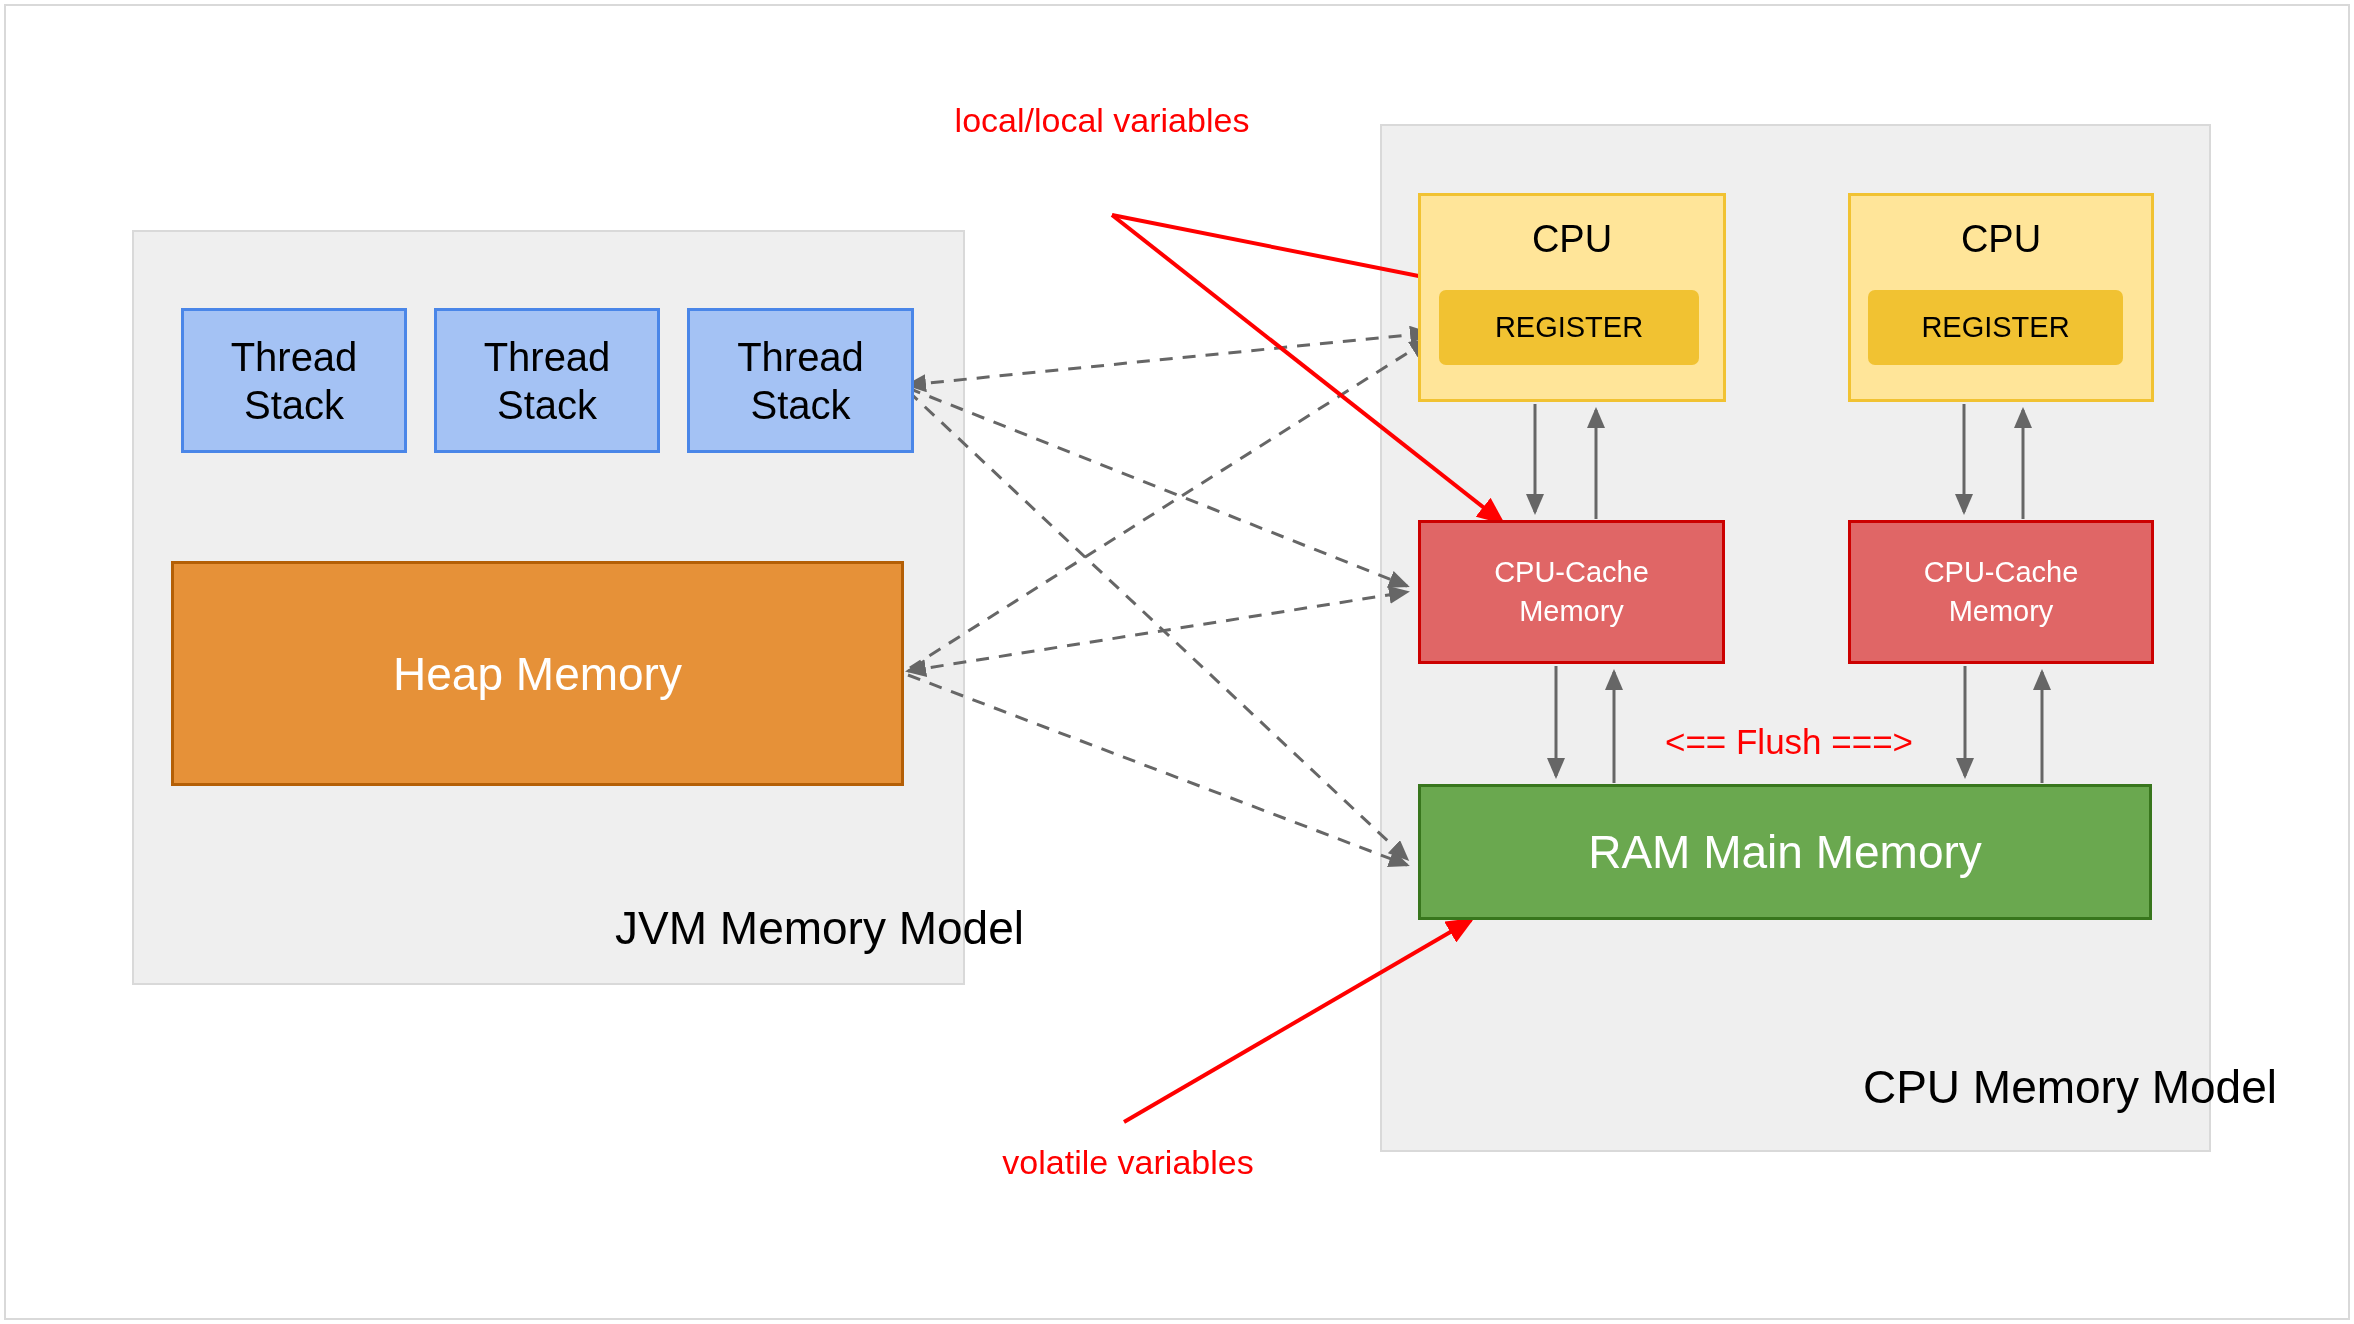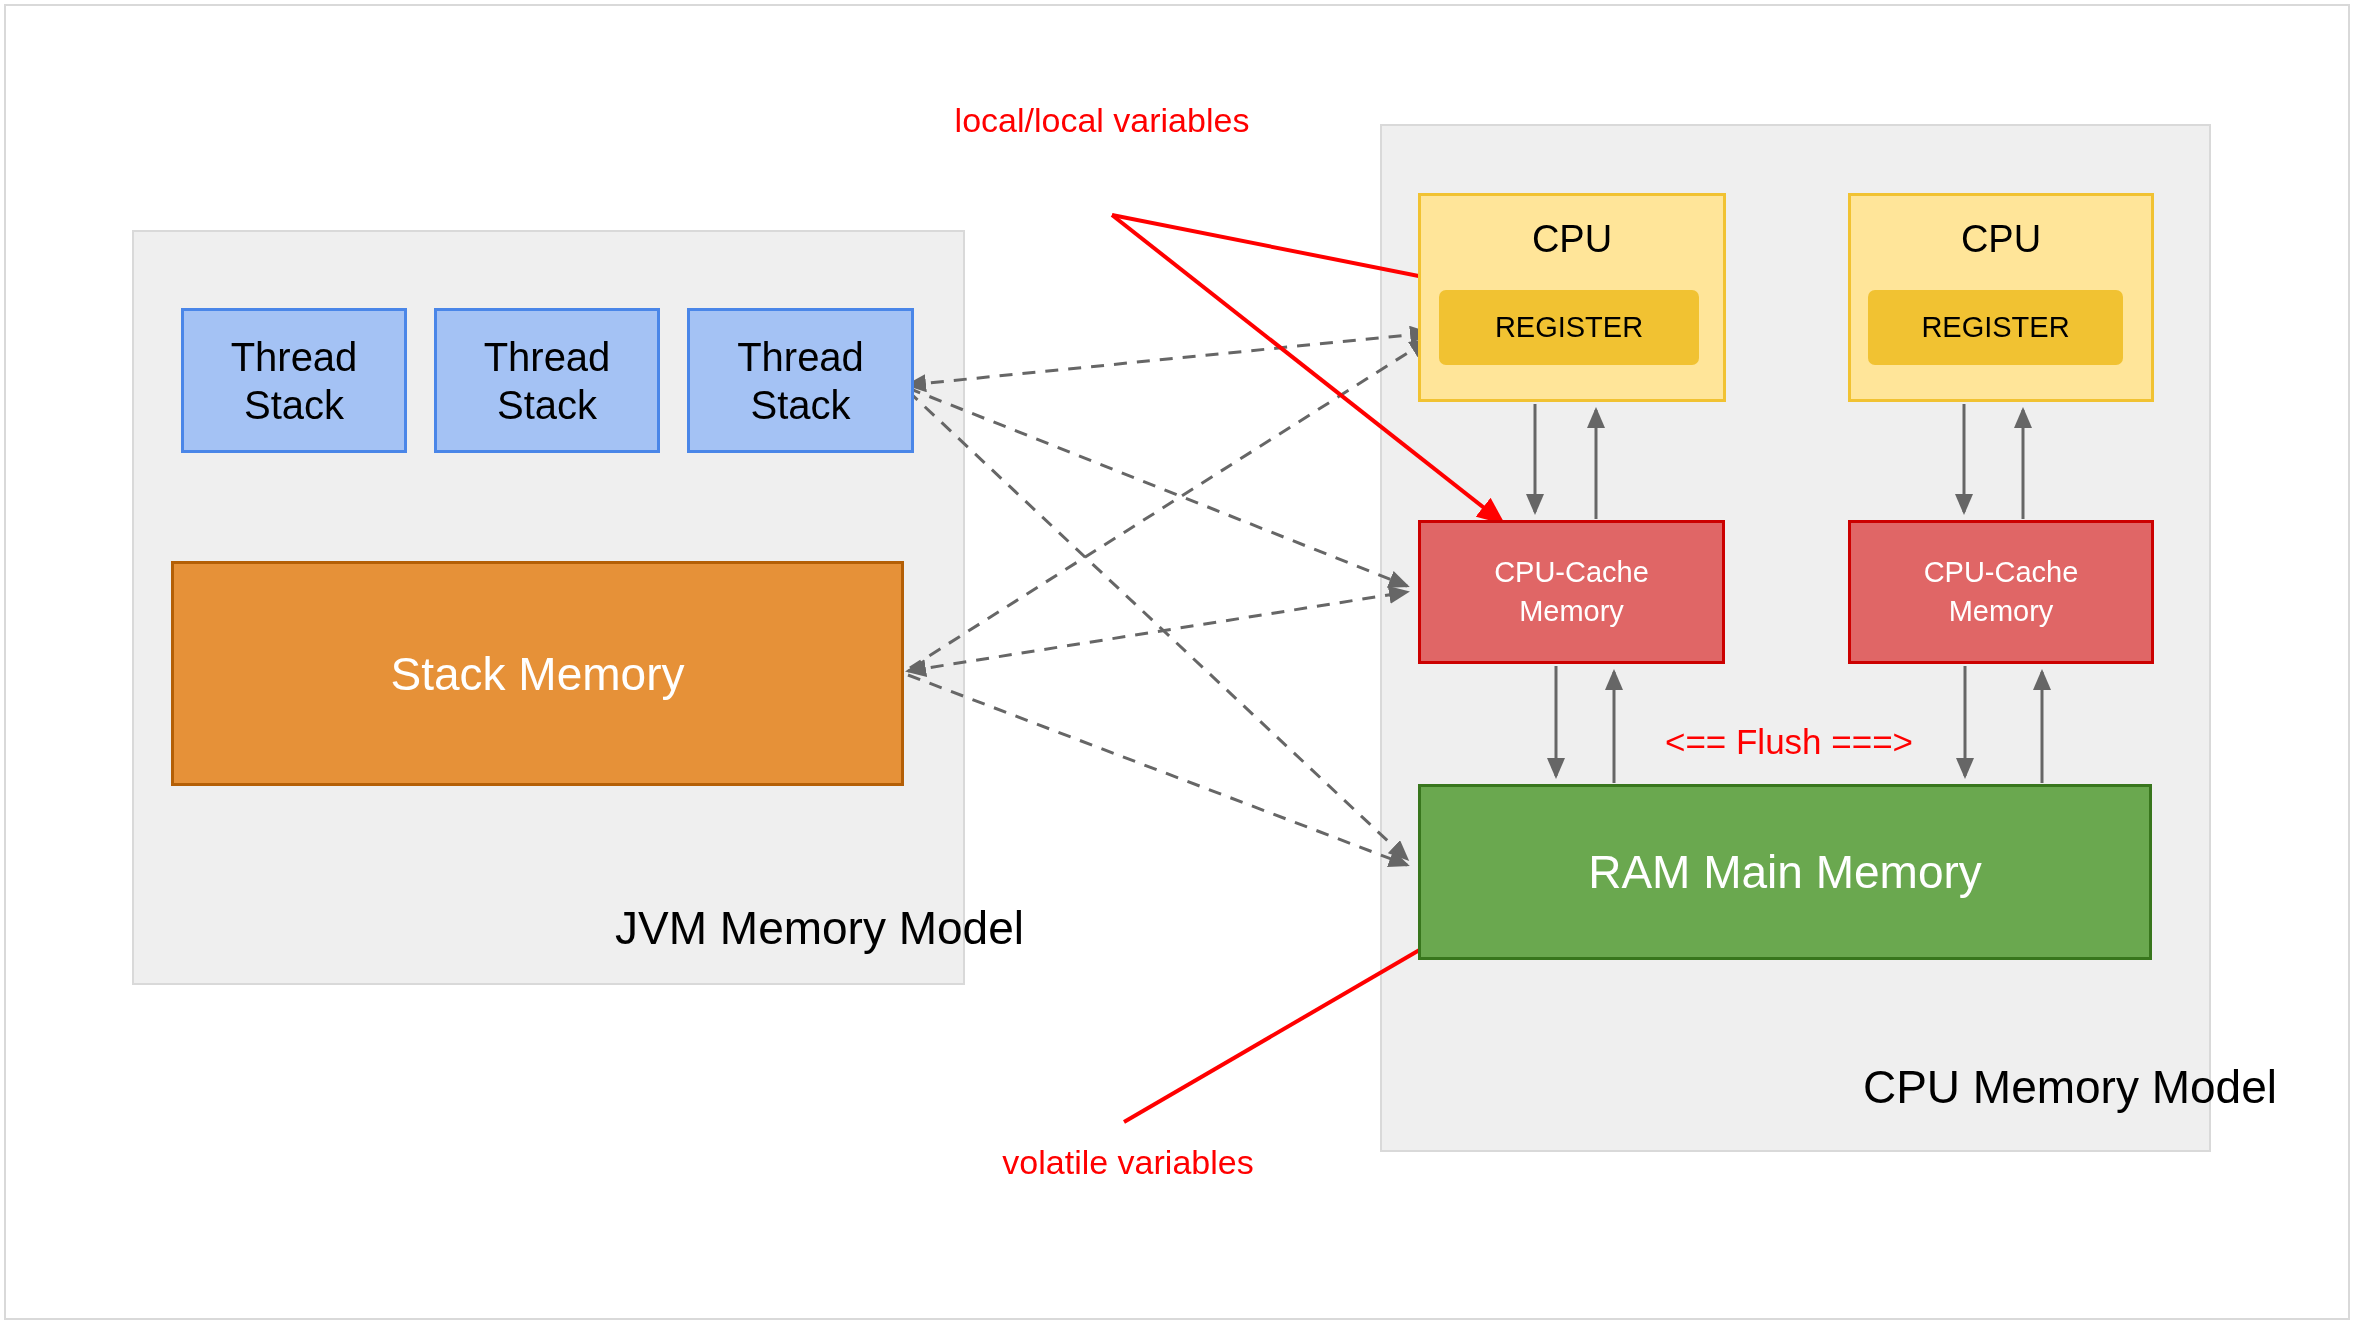--- a/index.html
+++ b/index.html
@@ -142,21 +142,21 @@
     <span class="wrap">Thread Stack</span>
   </div>
   <div class="box thread-box" style="left:424px; top:308px; width:226px; height:145px;">
     <span class="wrap">Thread Stack</span>
   </div>
   <div class="box thread-box" style="left:677px; top:308px; width:227px; height:145px;">
     <span class="wrap">Thread Stack</span>
   </div>
 
   <div class="box heap-box" style="left:171px; top:561px; width:733px; height:225px;">
-    <span>Stack Memory</span>
+    <span>Heap Memory</span>
   </div>
 
   <div class="panel-title" style="left:424px; top:901px;">JVM Memory Model</div>
 
   <div class="box cpu-box" style="left:1418px; top:193px; width:308px; height:209px;">
     <span>CPU</span>
   </div>
   <div class="box register-box" style="left:1439px; top:290px; width:260px; height:75px;">
     <span>REGISTER</span>
   </div>
@@ -168,21 +168,21 @@
     <span>REGISTER</span>
   </div>
 
   <div class="box cache-box" style="left:1418px; top:520px; width:307px; height:144px;">
     <span class="wrap">CPU-Cache Memory</span>
   </div>
   <div class="box cache-box" style="left:1848px; top:520px; width:306px; height:144px;">
     <span class="wrap">CPU-Cache Memory</span>
   </div>
 
-  <div class="box ram-box" style="left:1418px; top:784px; width:734px; height:176px;text-align:center;">
+  <div class="box ram-box" style="left:1418px; top:784px; width:734px; height:136px;text-align:center;">
     <span>RAM Main Memory</span>
   </div>
 
   <div class="panel-title" style="left:1677px; top:1060px;">CPU Memory Model</div>
 
   <div class="red-note" style="left:952px; top:100px; width:300px;">local/local variables</div>
 
   <div class="red-note" style="left:928px; top:1142px; width:400px;">volatile variables</div>
 
   <div class="red-note flush-note" style="left:1589px; top:721px; width:400px;">&lt;== Flush ===&gt;</div>

